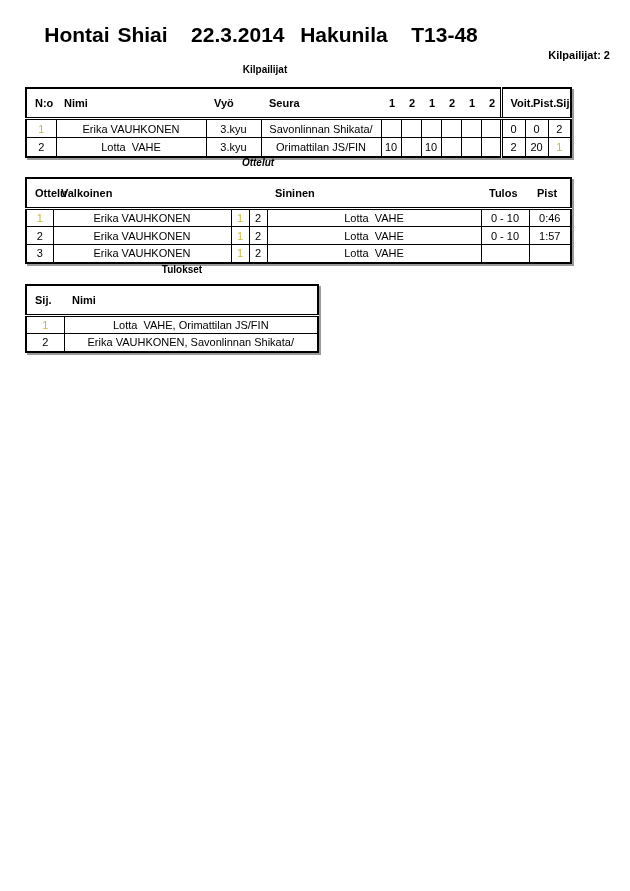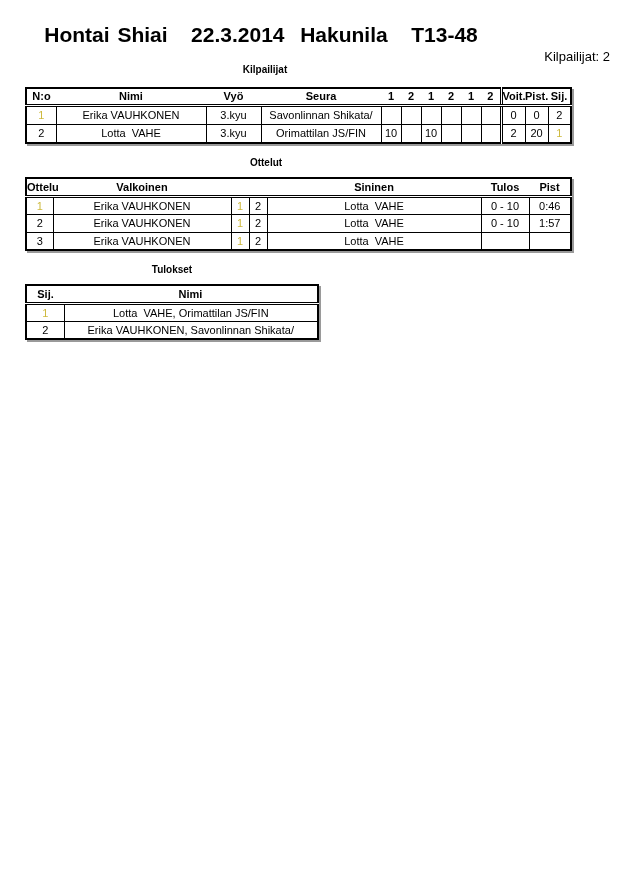--- a/index.html
+++ b/index.html
@@ -9,46 +9,46 @@
     font-family: "Liberation Sans", "DejaVu Sans", sans-serif;
     color: #000;
   }
   .main-title {
     position: absolute; top: 23px; left: 0; width: 522px;
     text-align: center; font-size: 21px; font-weight: bold;
     white-space: pre; word-spacing: 2px;
   }
   .count-label {
     position: absolute; top: 49px; right: 20px;
-    font-size: 13px; font-weight: normal; white-space: pre;
+    font-size: 11px; font-weight: bold; white-space: pre;
   }
   .sec-title {
     position: absolute; text-align: center;
     font-size: 10px; font-weight: bold;
   }
   .sec1 { top: 64px;  left: 0; width: 530px; }
-  .sec2 { top: 157px; left: 16px; width: 500px; }
-  .sec3 { top: 264px; left: 0; width: 344px; }
+  .sec2 { top: 157px; left: 8px; width: 500px; font-style: italic; }
+  .sec3 { top: 264px; left: 10px; width: 344px; }
 
   table.rpt {
     position: absolute; left: 25px;
     border-collapse: collapse; table-layout: fixed;
     background: #fff;
     border: 2px solid #000;
     box-shadow: 2px 2px 0 #9a9a9a;
     font-size: 11px;
   }
   .t1 { top: 87px;  width: 545px; }
   .t2 { top: 177px; width: 545px; }
   .t3 { top: 284px; width: 292px; }
 
   table.rpt th {
     border: none; border-bottom: 3px double #000;
-    font-weight: bold; font-size: 11px; text-align: center;
-    white-space: pre; overflow: visible; padding: 0;
+    font-weight: bold; font-size: 11px; text-align: left;
+    white-space: pre; overflow: visible; padding: 8px;
   }
   .t1 thead tr { height: 17px; }
   .t2 thead tr, .t3 thead tr { height: 18px; }
   .t1 tbody tr { height: 19px; }
   .t2 tbody tr, .t3 tbody tr { height: 18px; }
 
   table.rpt td {
     border: 1px solid #000; padding: 0;
     white-space: pre; overflow: hidden;
     text-align: center; vertical-align: middle;

